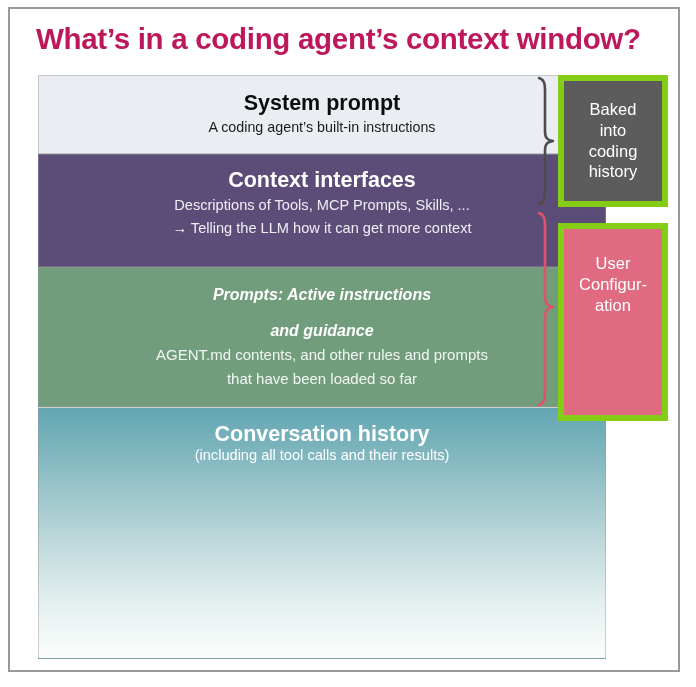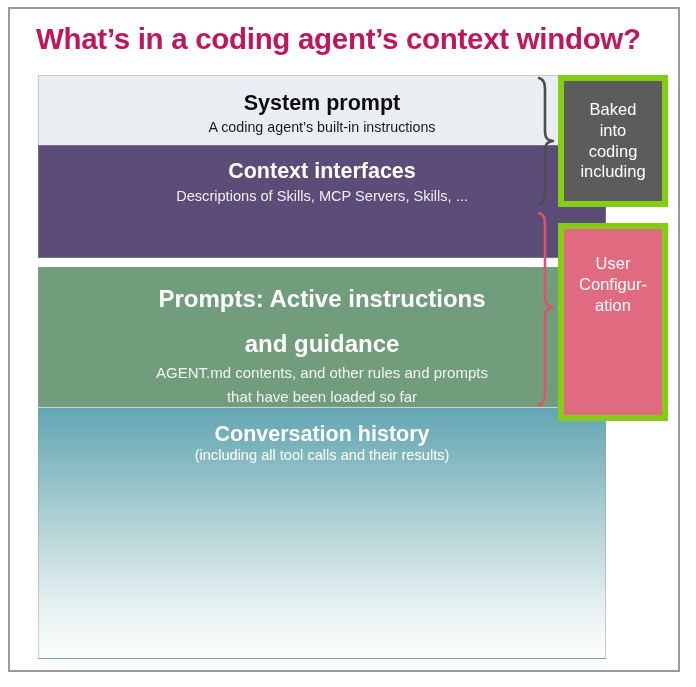--- a/index.html
+++ b/index.html
@@ -65,21 +65,21 @@
     font-size: 21.5px;
     color: #0d0d0d;
   }
   #layer-system .sub {
     margin-top: 4px;
     font-size: 14.3px;
     color: #1b1b1b;
   }
 
   #layer-interfaces {
-    top: 136px;
+    top: 145px;
     height: 113px;
     background: #5c4d78;
   }
   #layer-interfaces .ttl {
     margin-top: 13px;
     font-size: 21.5px;
     color: #ffffff;
   }
   #layer-interfaces .sub {
     margin-top: 5px;
@@ -87,22 +87,23 @@
     color: #f0eef5;
   }
 
   #layer-prompts {
     top: 258px;
     height: 140px;
     background: #729d7d;
   }
   #layer-prompts .ttl {
     margin-top: 18px;
-    font-size: 24px;
-    color: #ffffff;
+    font-size: 16px;
+    color: #ffffff;
+    font-style: italic;
   }
   #layer-prompts .sub {
     margin-top: 6px;
     font-size: 15px;
     color: #f2f6f3;
   }
 
   #layer-history {
     top: 398px;
     height: 252px;
@@ -168,21 +169,22 @@
 
   <div id="title">What’s in a coding agent’s context window?</div>
 
   <div class="layer" id="layer-system">
     <div class="ttl">System prompt</div>
     <div class="sub">A coding agent’s built-in instructions</div>
   </div>
 
   <div class="layer" id="layer-interfaces">
     <div class="ttl">Context interfaces</div>
-    <div class="sub">Descriptions of Skills, MCP Servers, Skills, ...</div>
+    <div class="sub">Descriptions of Tools, MCP Prompts, Skills, ...</div>
+    <div class="sub">→ Telling the LLM how it can get more context</div>
   </div>
 
   <div class="layer" id="layer-prompts">
     <div class="ttl">Prompts: Active instructions</div>
     <div class="ttl">and guidance</div>
     <div class="sub">AGENT.md contents, and other rules and prompts</div>
     <div class="sub">that have been loaded so far</div>
   </div>
 
   <div class="layer" id="layer-history">
@@ -201,21 +203,21 @@
     <svg viewBox="0 0 22 198" preserveAspectRatio="none">
       <path d="M5 3 C 12 5, 11 12, 11 26 L 11 85 C 11 93, 13 96, 19 97
                C 13 98, 11 101, 11 109 L 11 170 C 11 185, 12 193, 5 195" fill="none" stroke="#e0516d" stroke-width="2.6" stroke-linecap="round" stroke-linejoin="round" vector-effect="non-scaling-stroke"></path>
     </svg>
   </div>
 
   <div class="sidebox" id="side-baked">
     <div>Baked</div>
     <div>into</div>
     <div>coding</div>
-    <div>including</div>
+    <div>history</div>
   </div>
 
   <div class="sidebox" id="side-user">
     <div>User</div>
     <div>Configur-</div>
     <div>ation</div>
   </div>
 
 </div>
 

